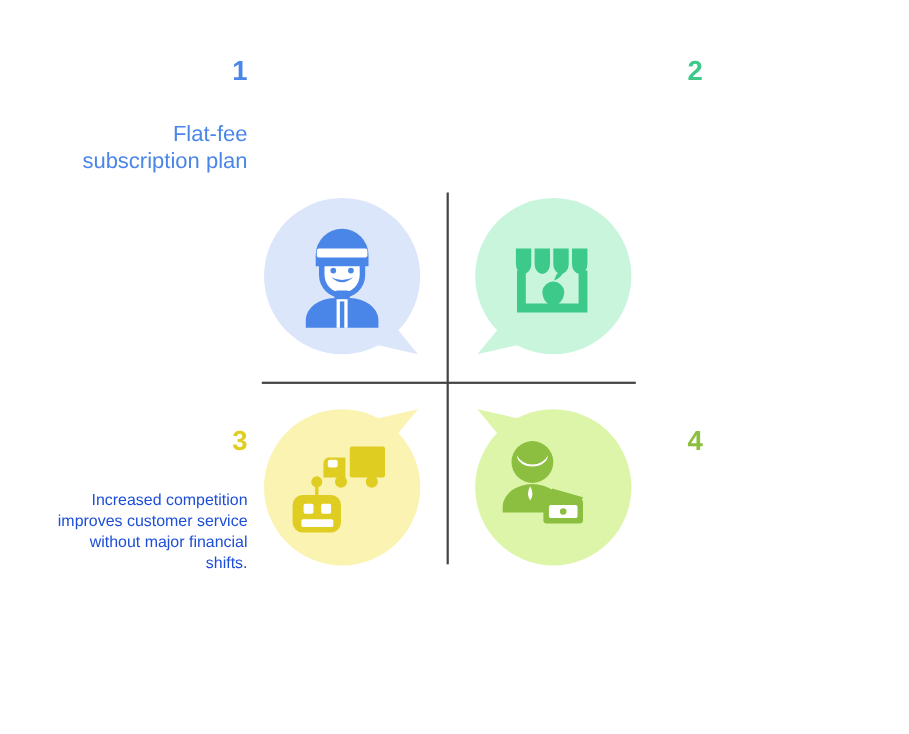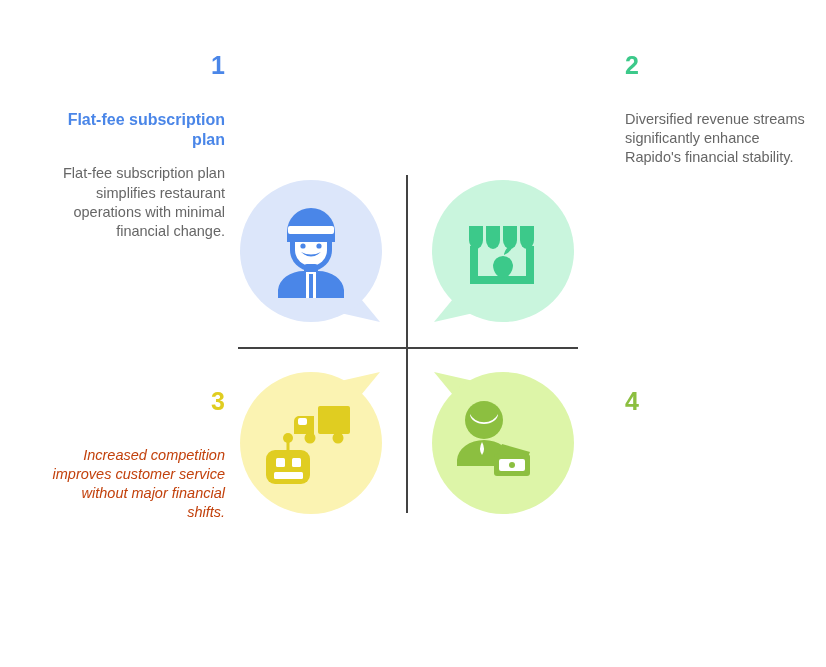--- a/index.html
+++ b/index.html
@@ -30,22 +30,22 @@
   .text-block.left  { text-align: right; }
   .text-block.right { text-align: left; }
 
   .num {
     font-size: 25px;
     font-weight: bold;
     line-height: 1.1;
     margin: 0 0 30px 0;
   }
   .heading {
-    font-size: 16px;
-    font-weight: bold;
+    font-size: 20px;
+    font-weight: normal;
     line-height: 1.28;
     margin: 0 0 14px 0;
   }
   .body {
     font-size: 14.5px;
     line-height: 1.32;
     color: #666666;
     margin: 0;
   }
 
@@ -93,31 +93,29 @@
 <body style="background: rgb(255, 255, 255);">
 
 <div class="canvas">
 
   <div class="divider-v" style="background: rgb(67, 67, 67);"></div>
   <div class="divider-h" style="background: rgb(67, 67, 67);"></div>
 
   <div class="text-block left" id="tb1">
     <p class="num" style="color: rgb(74, 134, 232);">1</p>
     <p class="heading" style="color: rgb(74, 134, 232);">Flat-fee subscription plan</p>
-    <p class="body" style="color: rgb(102, 102, 102);">Flat-fee subscription plan simplifies restaurant operations with minimal financial change.</p>
   </div>
 
   <div class="text-block right" id="tb2">
     <p class="num" style="color: rgb(60, 201, 138);">2</p>
-    <p class="body" style="color: rgb(102, 102, 102);">Diversified revenue streams significantly enhance Rapido's financial stability.</p>
   </div>
 
   <div class="text-block left" id="tb3">
     <p class="num" style="color: rgb(224, 205, 33);">3</p>
-    <p class="body" style="color: #c2410c; font-style: italic;">Increased competition improves customer service without major financial shifts.</p>
+    <p class="body" style="color: #1d4ed8;">Increased competition improves customer service without major financial shifts.</p>
   </div>
 
   <div class="text-block right" id="tb4">
     <p class="num" style="color: rgb(140, 191, 64);">4</p>
   </div>
 
   <div class="bubble" id="bub1">
     <svg viewBox="0 0 142 142">
 
       <path class="bub-fill" d="M112 108 L140 142 L96 132 Z" fill="#dce6fa"></path>

